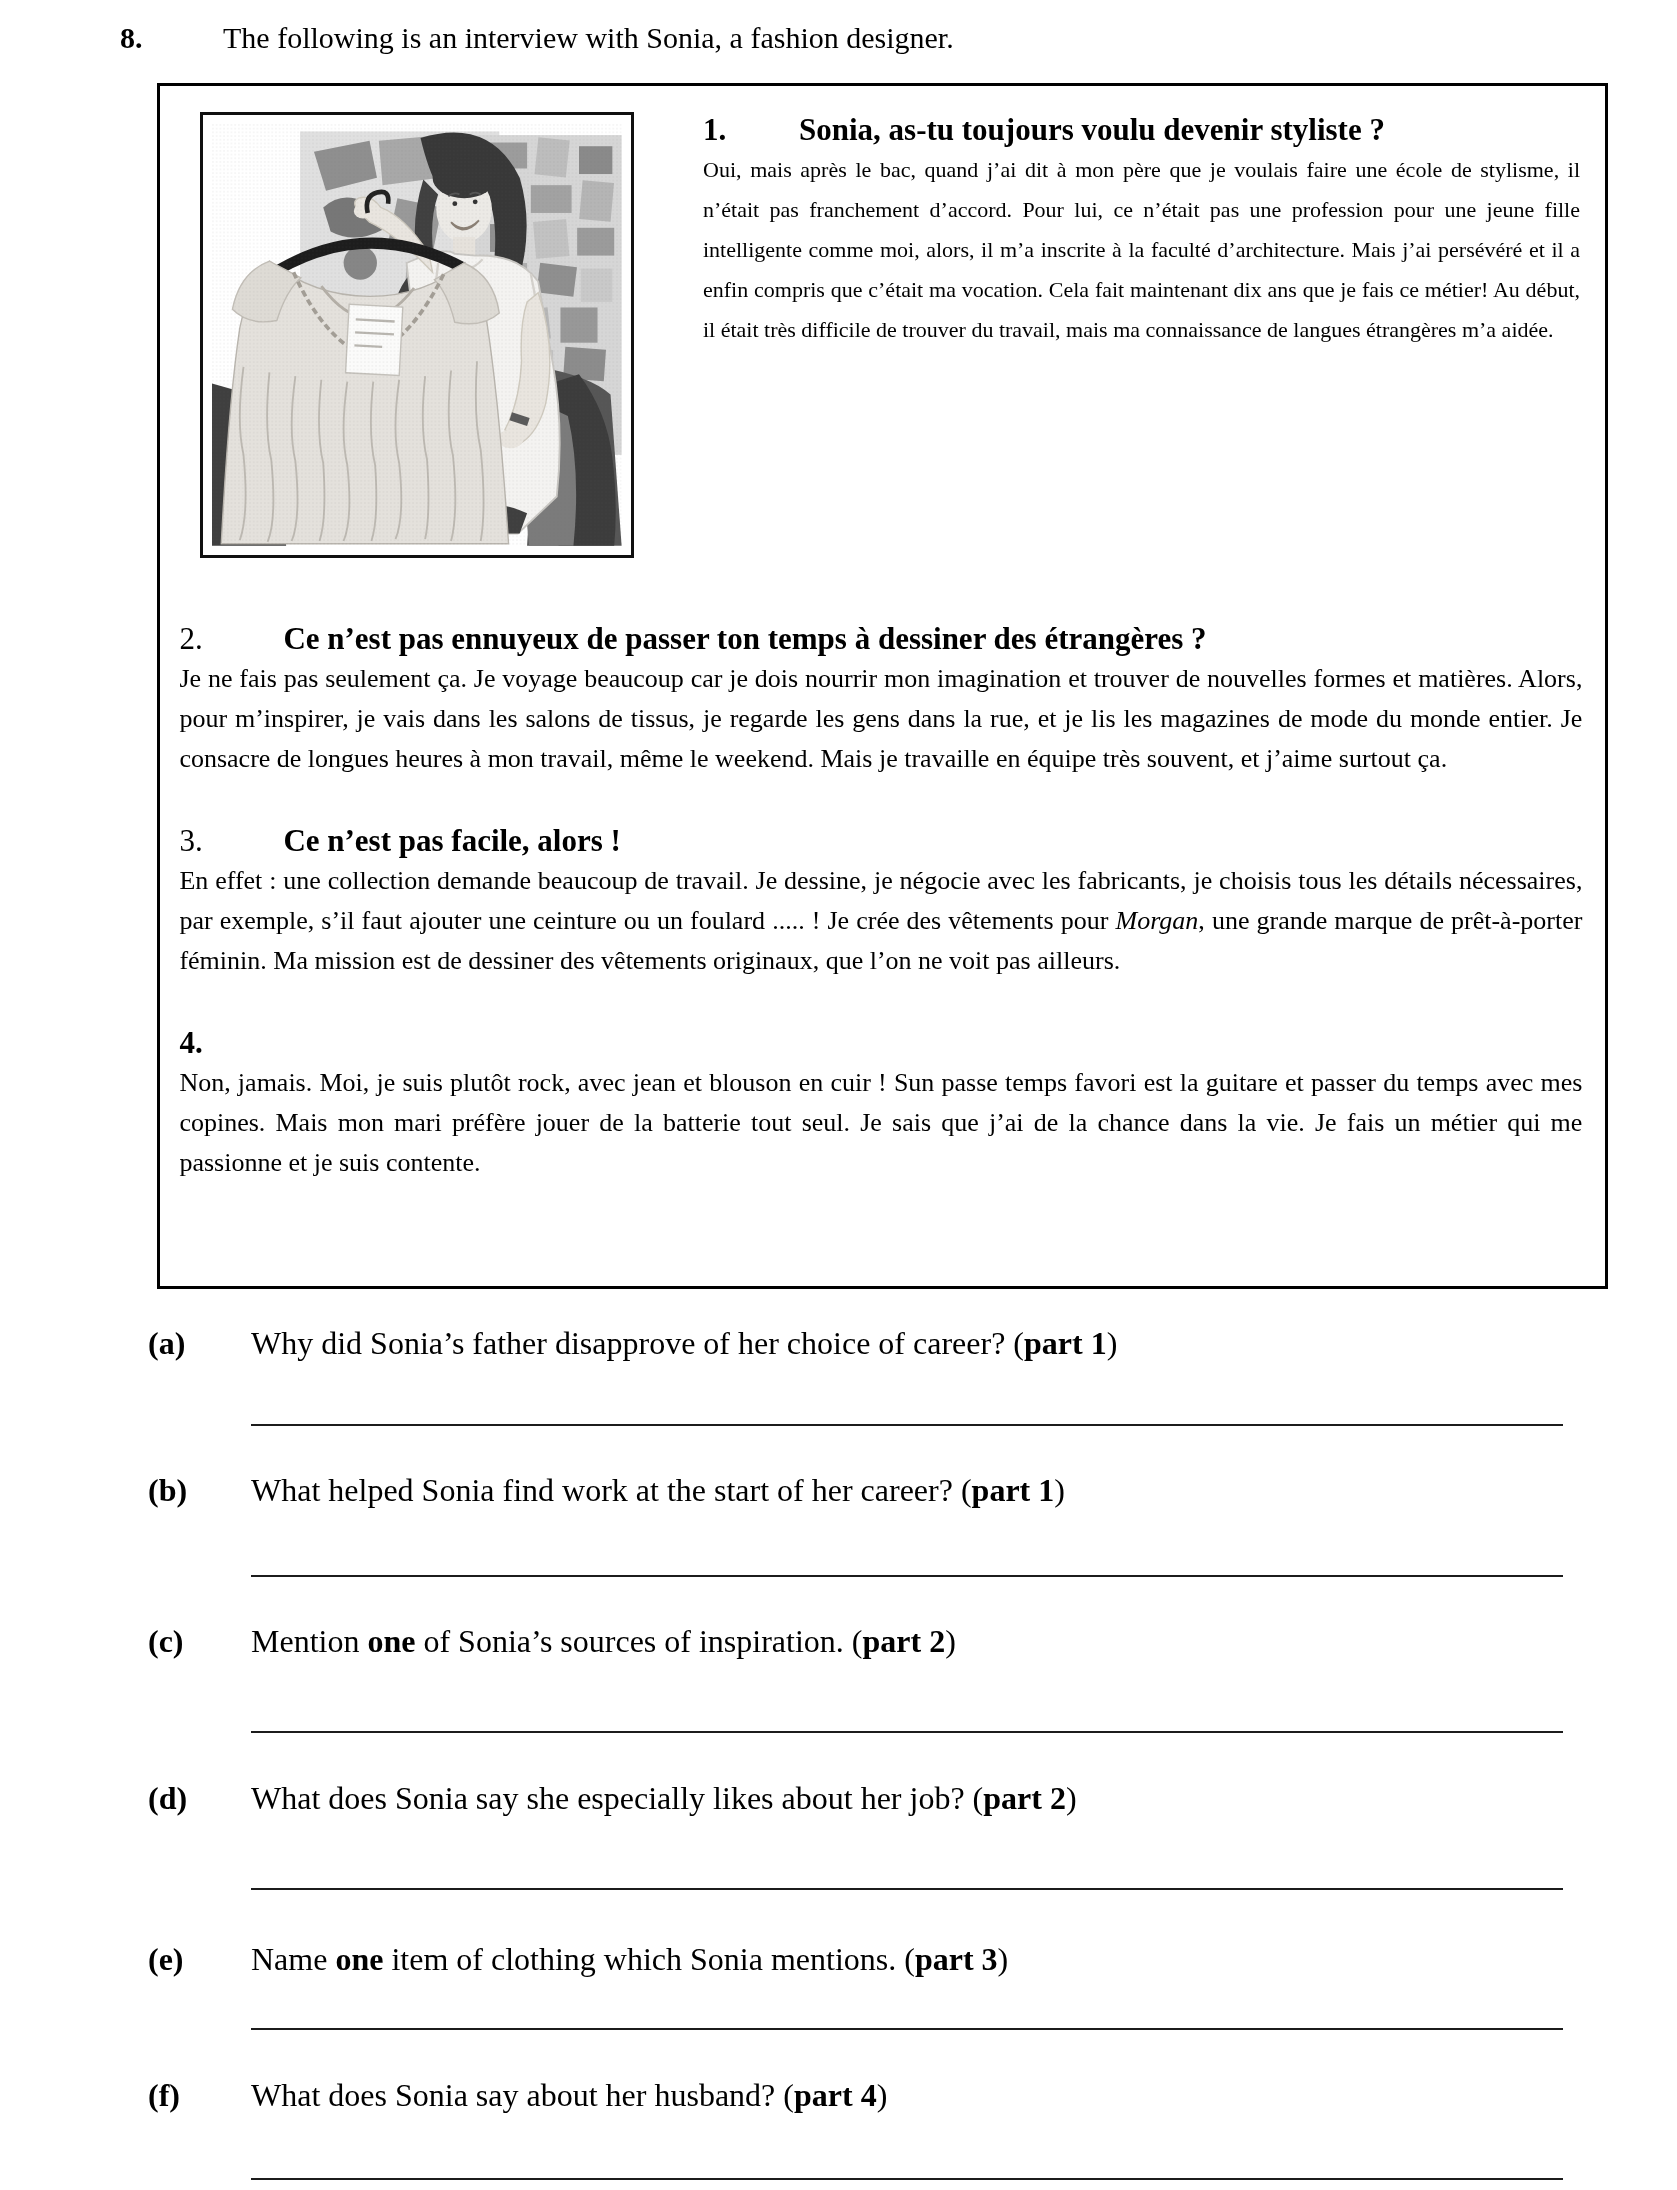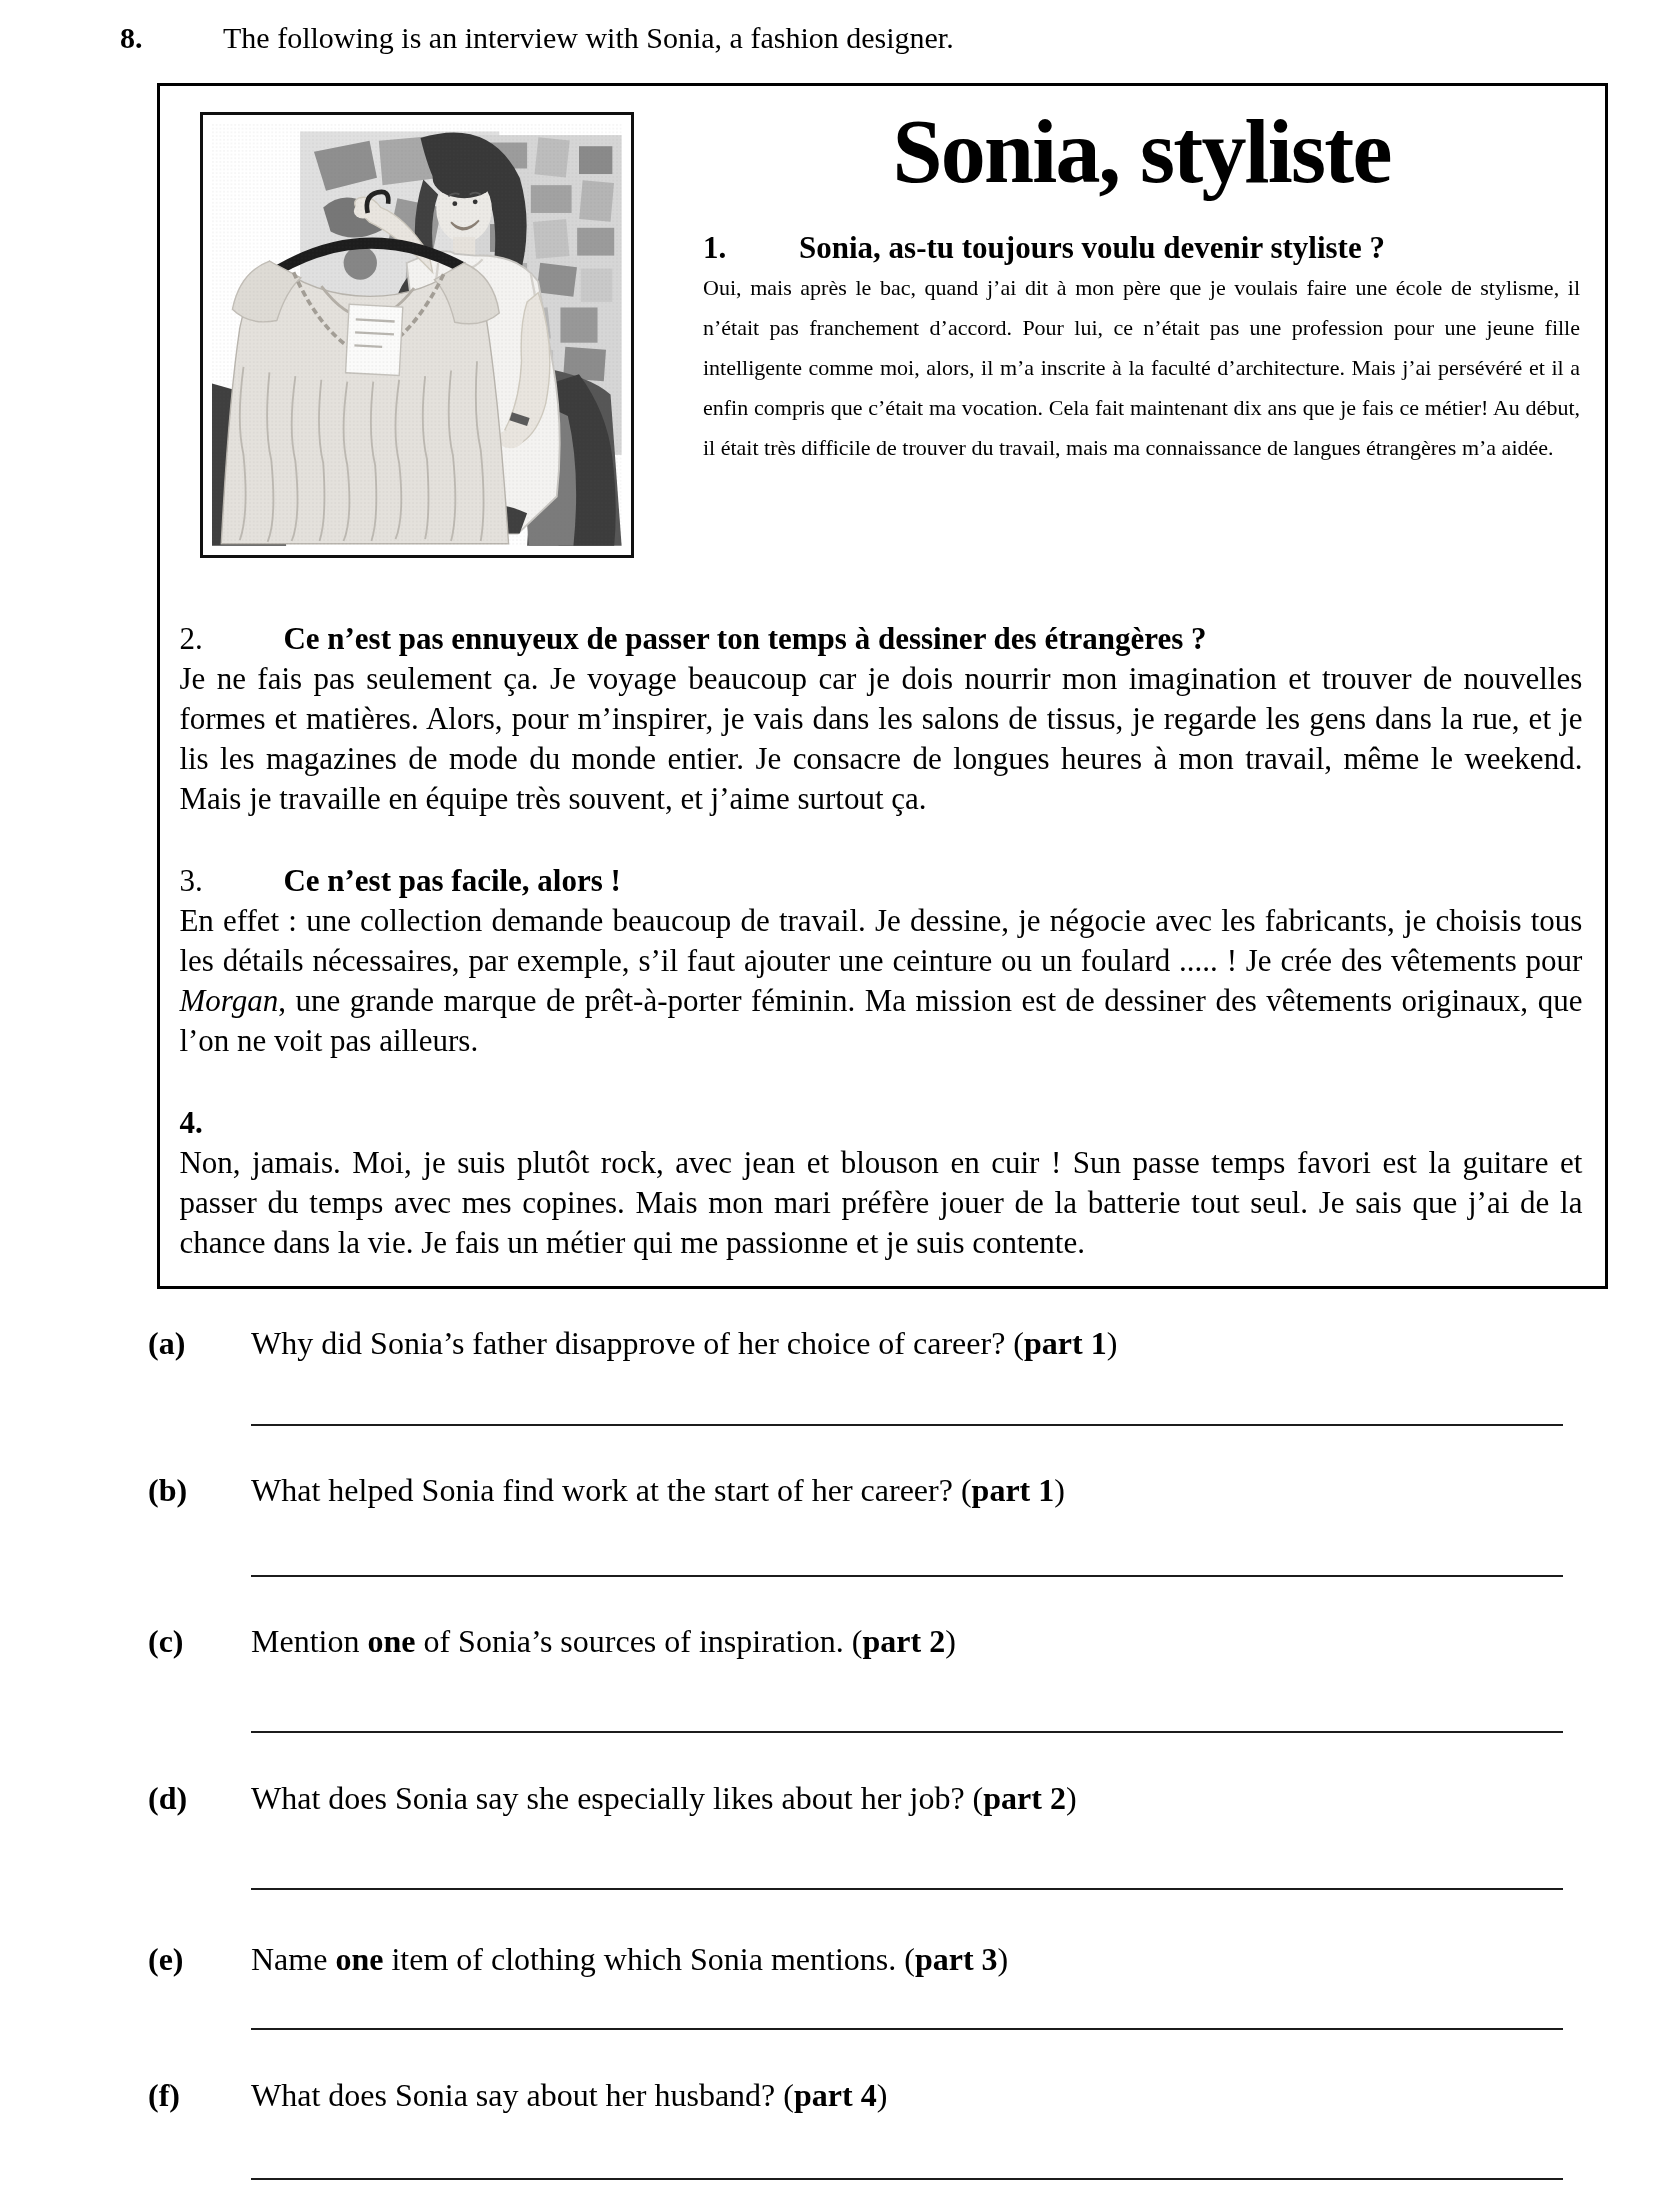--- a/index.html
+++ b/index.html
@@ -19,21 +19,21 @@
                border:3.7px solid #101010;box-sizing:border-box;background:#fff;padding:9.2px;}
   .photo-frame svg{width:100%;height:100%;display:block;}
 
   .right-col{position:absolute;left:543px;top:7.4px;width:877px;}
   .article-title{text-align:center;font-weight:bold;font-size:90px;line-height:118px;
                  letter-spacing:-1.8px;white-space:nowrap;}
 
   .section-heading{display:flex;font-size:31px;line-height:40px;}
   .section-heading .num{flex:none;width:104px;}
   .section-heading .h{font-weight:bold;text-align:center;}
-  .section-body{font-size:31px;line-height:40px;text-align:justify;}
+  .section-body{font-size:26px;line-height:40px;text-align:justify;}
 
   .part1-slot{margin-top:16.6px;}
   .part1-slot .num{width:96px;font-weight:bold;}
   .part1-slot .section-body{font-size:22px;}
   .part1-slot .section{margin-bottom:0;}
 
   .flow{position:absolute;left:19.4px;top:533px;width:1403px;}
   .flow .section{margin-bottom:42px;}
   .flow .section:nth-of-type(3) .num{font-weight:bold;} 
 
@@ -130,21 +130,20 @@
           <rect x="146" y="196" width="58" height="74" fill="#fbfbfa" stroke="#c4c1bb" stroke-width="1.5"></rect>
           <path d="M154,212 h42 M154,226 h42 M154,240 h30" stroke="#b9b6b0" stroke-width="2.5"></path>
         </g>
         <path d="M34,262 q-8,60 0,95 q6,64 -4,92 M62,268 q-6,60 2,95 q6,64 -4,88 M90,272 q-8,58 0,92 q6,62 -4,86 M118,276 q-6,56 2,90 q4,60 -4,84 M146,278 q-8,56 0,90 q6,58 -4,82 M174,278 q-6,56 2,90 q4,58 -4,82 M202,276 q-8,56 0,90 q6,58 -4,82 M230,272 q-6,56 2,90 q4,58 -2,86 M258,266 q-6,58 2,92 q6,60 -2,92 M286,256 q-4,60 4,96 q6,62 0,98" stroke="#bdb9b2" stroke-width="2" fill="none"></path>
 
         <rect x="0" y="0" width="442" height="455" fill="url(#ht)" opacity="0.16"></rect>
       </svg>
     </div>
 
     <div class="right-col">
-      <div class="article-title">Sonia, styliste</div>
       <div class="part1-slot" id="part1-slot">
   <div class="section">
     <div class="section-heading">
       <span class="num">1.</span>
               <span class="h">Sonia, as-tu toujours voulu devenir styliste ?</span>
     </div>
     <div class="section-body"><span>Oui, mais après le bac, quand j’ai dit à mon père que je voulais faire une école de stylisme, il n’était pas franchement d’accord.  Pour lui, ce n’était pas une profession pour une jeune fille intelligente comme moi, alors, il m’a inscrite à la faculté d’architecture.  Mais j’ai persévéré et il a enfin compris que c’était ma vocation.  Cela fait maintenant dix ans que je fais ce métier!  Au début, il était très difficile de trouver du travail, mais ma connaissance de langues étrangères m’a aidée.</span></div>
   </div>
 </div>
     </div>

